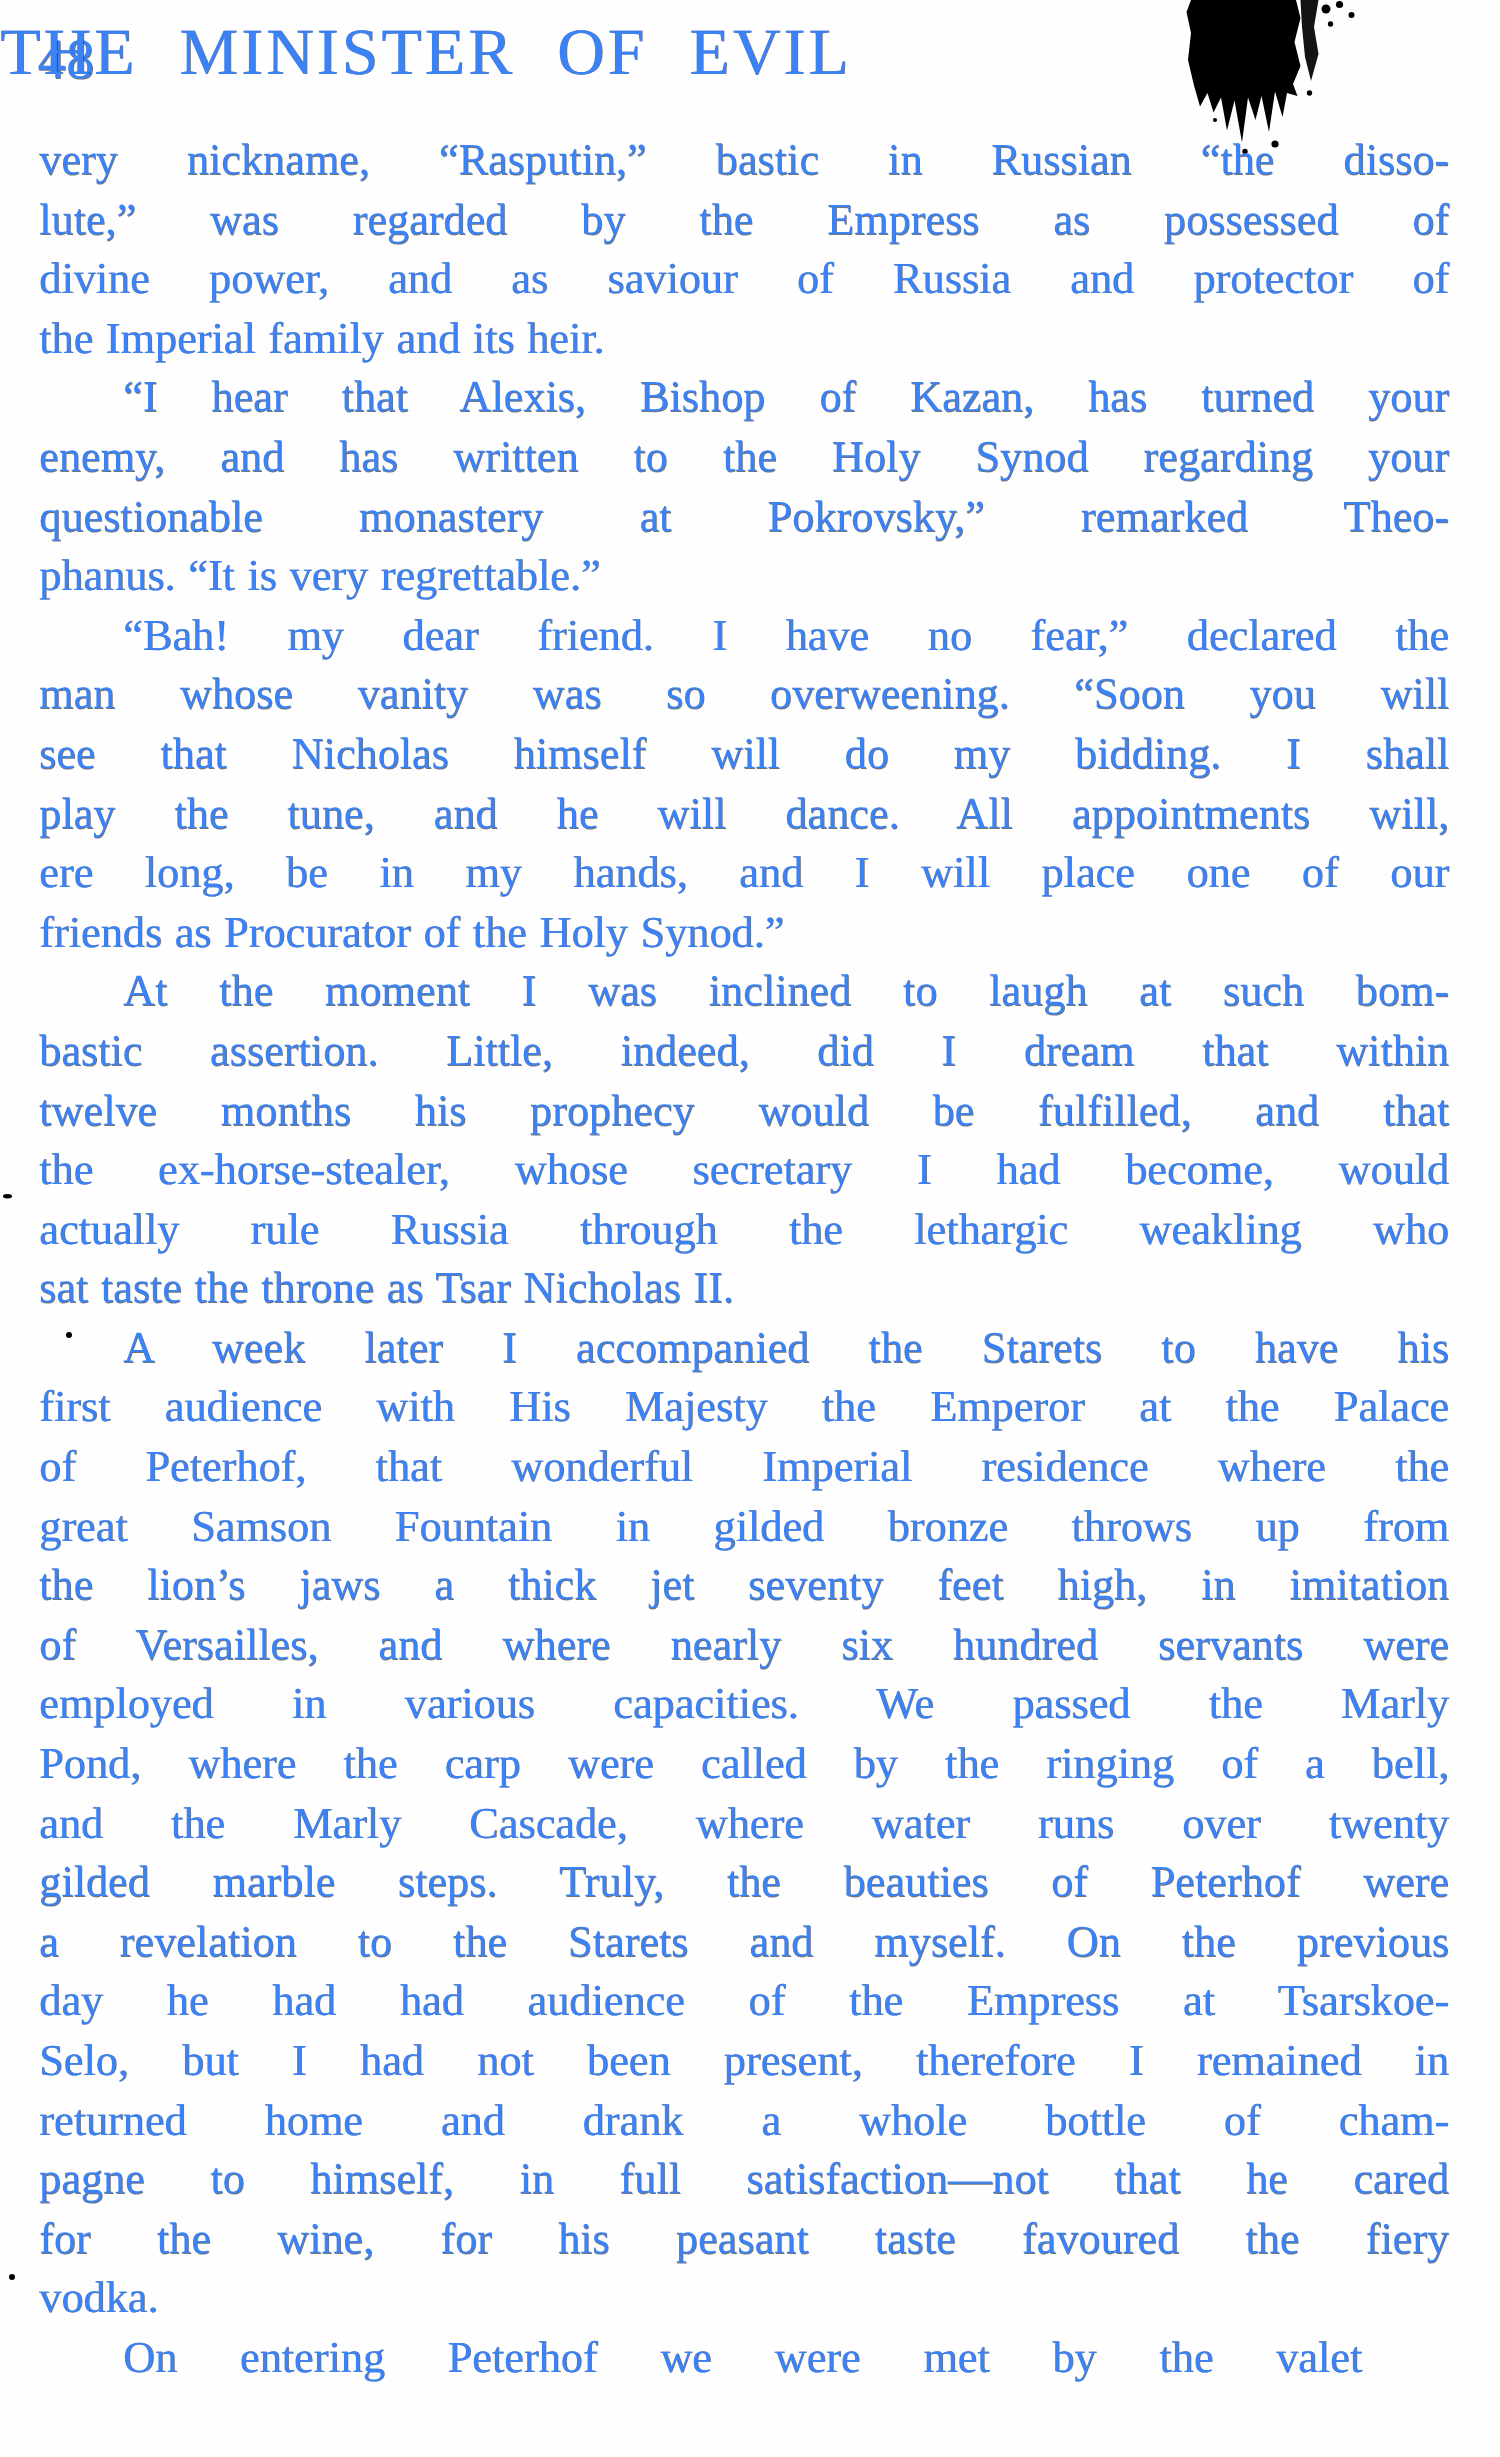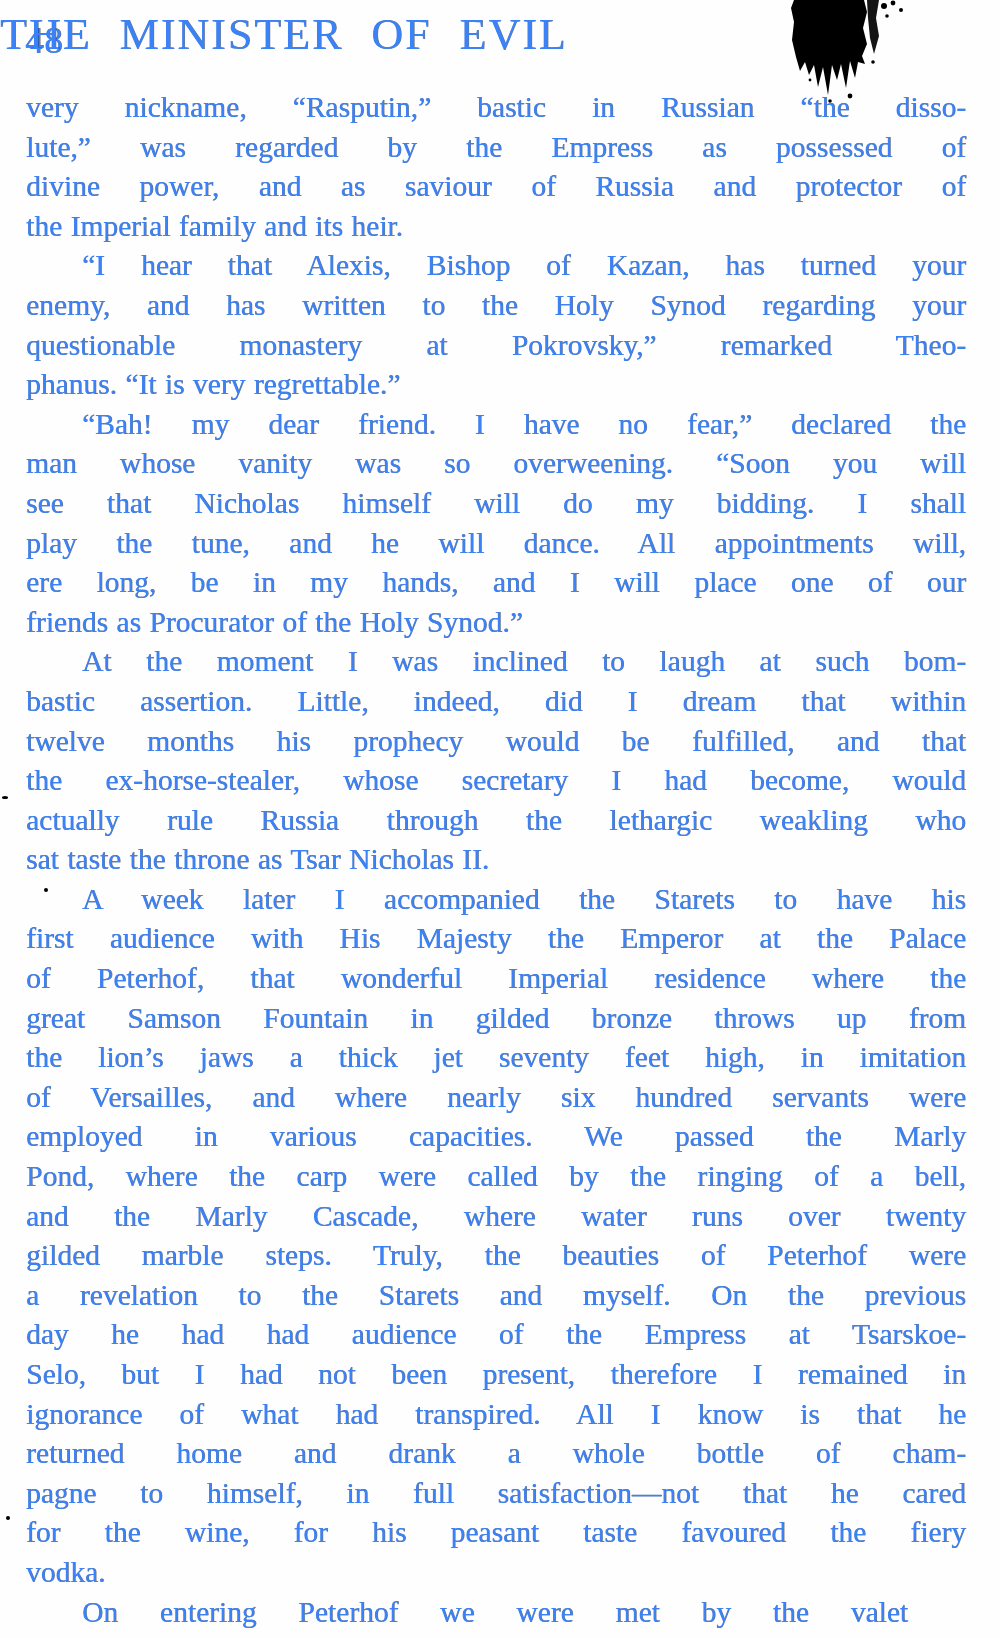--- a/index.html
+++ b/index.html
@@ -123,21 +123,20 @@
     <div class="line">great Samson Fountain in gilded bronze throws up from</div>
     <div class="line">the lion’s jaws a thick jet seventy feet high, in imitation</div>
     <div class="line">of Versailles, and where nearly six hundred servants were</div>
     <div class="line">employed in various capacities.  We passed the Marly</div>
     <div class="line">Pond, where the carp were called by the ringing of a bell,</div>
     <div class="line">and the Marly Cascade, where water runs over twenty</div>
     <div class="line">gilded marble steps.  Truly, the beauties of Peterhof were</div>
     <div class="line">a revelation to the Starets and myself.  On the previous</div>
     <div class="line">day he had had audience of the Empress at Tsarskoe-</div>
     <div class="line">Selo, but I had not been present,  therefore I remained in</div>
-    <div class="line">ignorance of what had transpired.  All I know is that he</div>
     <div class="line">returned home and drank a whole bottle of cham-</div>
     <div class="line">pagne to himself, in full satisfaction—not that he cared</div>
     <div class="line">for the wine, for his peasant taste favoured the fiery</div>
     <div class="line last">vodka.</div>
 
     <div class="line indent short">On entering Peterhof we were met by the valet</div>
 
   </div>
 </div>
 

